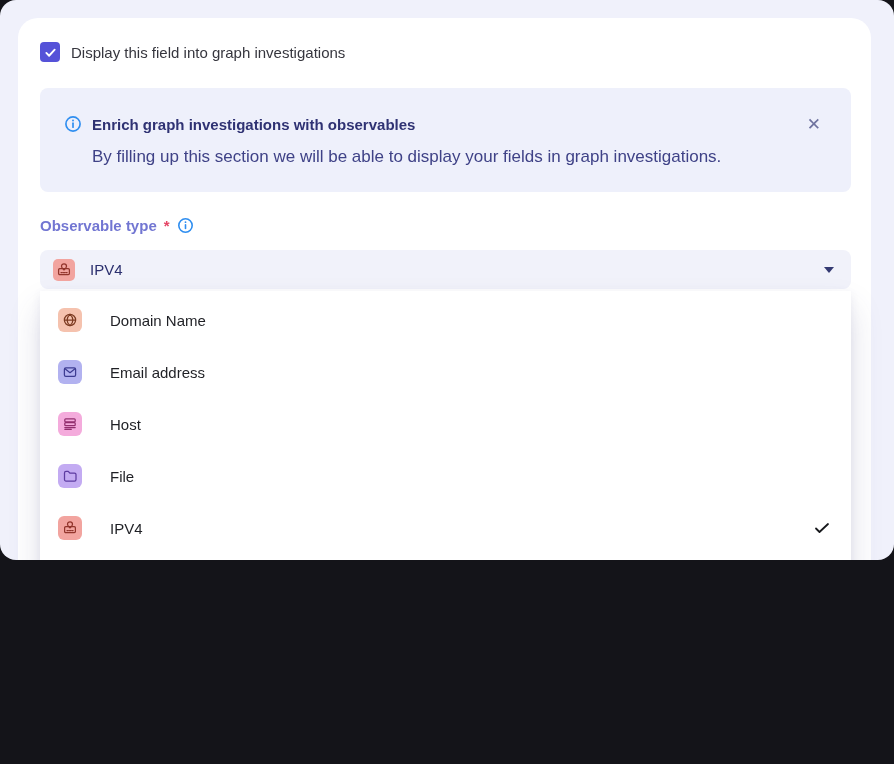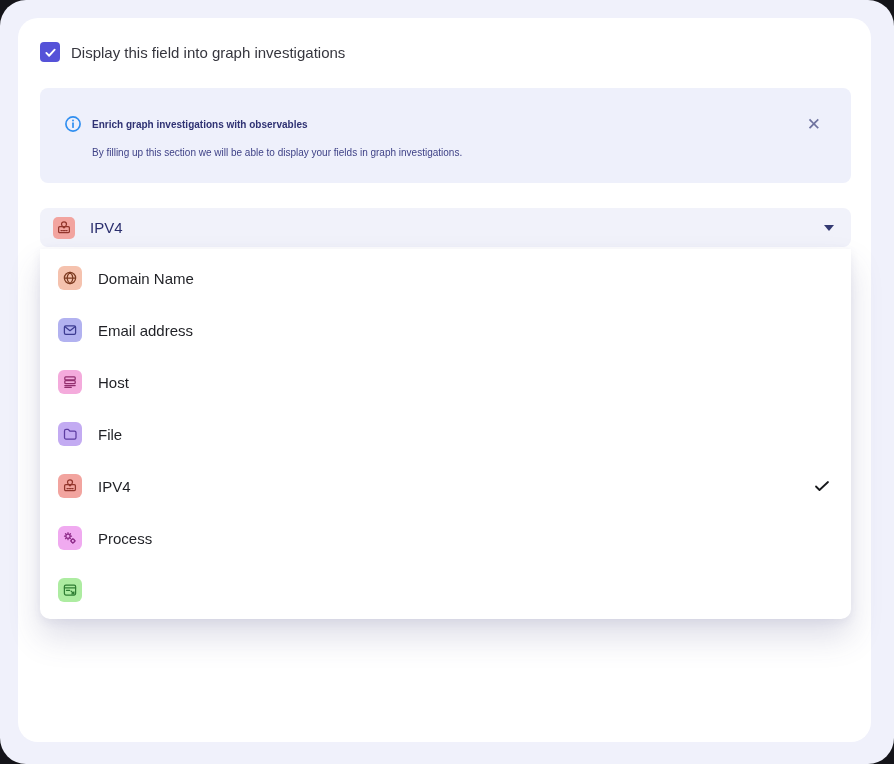--- a/index.html
+++ b/index.html
@@ -1,17 +1,17 @@
 <!DOCTYPE html>
 <html style="--page_bg: #f0f1fb; --card_bg: #ffffff; --accent: #5552d8; --banner_bg: #eef0fb; --banner_title: #2f3273; --banner_text: #3f4287; --label: #7276d2; --required: #e54666; --info_icon: #2f8ef0; --select_bg: #f1f2fa; --select_text: #2b2f6e; --option_text: #1f2025;"><head>
 <meta charset="utf-8">
 <style>
   html,body{margin:0;padding:0;background:#141419;}
   .screen{
-    width:894px;height:764px;border-radius:26px;overflow:hidden;
+    width:894px;height:560px;border-radius:16px;overflow:hidden;
     background:var(--page_bg,#f0f1fb);position:relative;
     font-family:"Liberation Sans",sans-serif;
   }
   .card{
     position:absolute;left:18px;top:18px;width:853px;height:724px;
     background:var(--card_bg,#fff);border-radius:20px;box-sizing:border-box;
     padding:24px 20px 24px 22px;
   }
   
   .checkbox-row{display:flex;align-items:center;gap:11px;margin-bottom:26px;}
@@ -21,27 +21,27 @@
   }
   .checkbox svg{width:13px;height:13px;}
   .checkbox-label{font-size:15px;color:#36363e;}
   
   .banner{
     background:var(--banner_bg,#eef0fb);border-radius:8px;
     padding:27px 24px 25px 24px;position:relative;margin-bottom:25px;
   }
   .banner-head{display:flex;align-items:center;gap:10px;}
   .banner-head svg{width:18px;height:18px;flex:0 0 auto;}
-  .banner-title{font-weight:700;font-size:10px;color:var(--banner_title,#2f3273);}
+  .banner-title{font-weight:700;font-size:15px;color:var(--banner_title,#2f3273);}
   .banner-close{
     position:absolute;right:28px;top:26px;font-size:17px;line-height:1;
     color:#6f739f;cursor:pointer;background:none;border:none;padding:2px;
     font-family:"Liberation Sans",sans-serif;
   }
-  .banner-desc{margin:14px 0 0 28px;font-size:10px;color:var(--banner_text,#3f4287);}
+  .banner-desc{margin:14px 0 0 28px;font-size:17px;color:var(--banner_text,#3f4287);}
   
   .field-label-row{display:flex;align-items:center;gap:7px;margin-bottom:16px;}
   .field-label{font-weight:700;font-size:15px;color:var(--label,#7276d2);}
   .required{color:var(--required,#e54666);font-weight:700;font-size:15px;}
   .field-label-row svg{width:17px;height:17px;}
   
   .select{
     height:39px;background:var(--select_bg,#f1f2fa);border-radius:8px;
     display:flex;align-items:center;padding:0 17px 0 13px;gap:15px;cursor:pointer;
   }
@@ -52,21 +52,21 @@
   .chip{width:24px;height:24px;border-radius:6px;display:flex;align-items:center;
     justify-content:center;flex:0 0 auto;}
   .chip svg{width:16px;height:16px;}
   .select .chip{width:22px;height:22px;border-radius:5px;}
   
   .dropdown{
     margin-top:2px;background:#fff;border-radius:0 0 10px 10px;
     box-shadow:0 18px 32px rgba(70,70,130,.18),0 3px 10px rgba(70,70,130,.08);
     padding:3px 0;
   }
-  .option{height:52px;display:flex;align-items:center;gap:16px;
+  .option{height:52px;display:flex;align-items:center;gap:28px;
     padding:0 20px 0 18px;cursor:pointer;}
   .option-label{font-size:15px;color:var(--option_text,#1f2025);flex:1;}
   .option .check{width:18px;height:18px;visibility:hidden;flex:0 0 auto;}
   .option.selected .check{visibility:visible;}
 </style>
 </head>
 <body>
 
 <div class="screen">
   <div class="card">
@@ -86,20 +86,29 @@
           <circle cx="8" cy="8" r="6.3" fill="none" stroke="#2f8ef0" stroke-width="1.5"></circle>
           <path d="M8 7.3v3.5" stroke="#2f8ef0" stroke-width="1.5" stroke-linecap="round"></path>
           <circle cx="8" cy="4.9" r="0.85" fill="#2f8ef0"></circle>
         </svg>
         <span class="banner-title">Enrich graph investigations with observables</span>
       </div>
       <button class="banner-close">✕</button>
       <div class="banner-desc">By filling up this section we will be able to display your fields in graph investigations.</div>
     </div>
 
+    <div class="field-label-row">
+      <span class="field-label">Observable type</span>
+      <span class="required">*</span>
+      <svg viewBox="0 0 16 16">
+        <circle cx="8" cy="8" r="6.3" fill="none" stroke="#2f8ef0" stroke-width="1.5"></circle>
+        <path d="M8 7.3v3.5" stroke="#2f8ef0" stroke-width="1.5" stroke-linecap="round"></path>
+        <circle cx="8" cy="4.9" r="0.85" fill="#2f8ef0"></circle>
+      </svg>
+    </div>
 
     <div class="select">
       <span class="chip" id="select-chip" style="background: rgb(242, 164, 159); color: rgb(146, 53, 44);">
           <svg viewBox="0 0 16 16" fill="none" stroke="currentColor" stroke-width="1.25" stroke-linecap="round" stroke-linejoin="round">
             <rect x="2.6" y="6.6" width="10.8" height="6" rx="1.1"></rect>
             <path d="M8 1.8c1.4 0 2.5 1.1 2.5 2.4C10.5 6 8 7.9 8 7.9S5.5 6 5.5 4.2C5.5 2.9 6.6 1.8 8 1.8z"></path>
             <path d="M5 10.6h1.3M7.4 10.6h1.3M9.8 10.6h1.3"></path>
           </svg>
         </span>
       <span class="select-text">IPV4</span>

